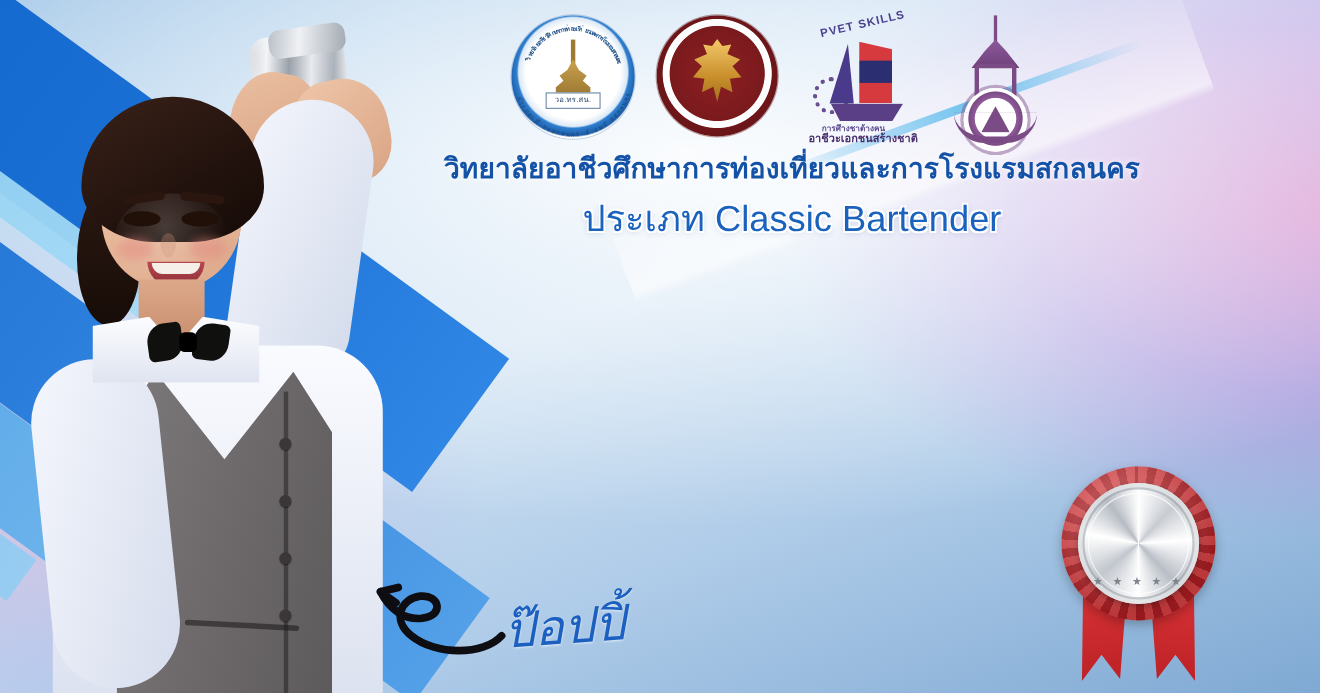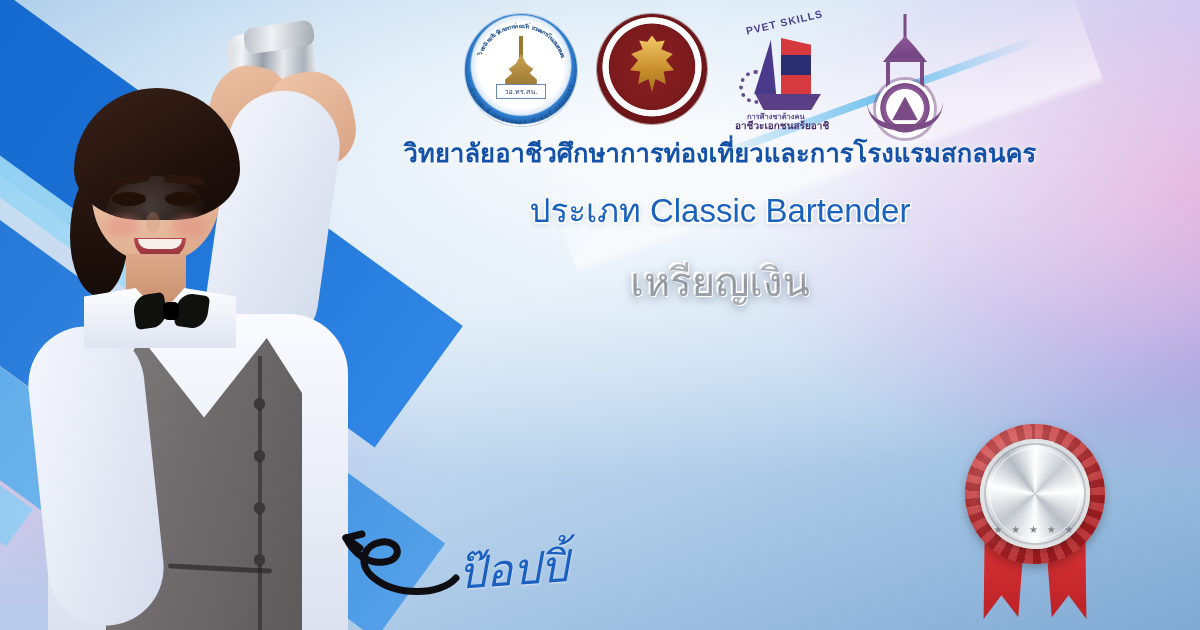--- a/index.html
+++ b/index.html
@@ -326,37 +326,36 @@
       <div class="emblem"></div>
     </div>
 
     <div class="logo lg3">
       <div class="title">PVET SKILLS</div>
       <div class="gear"></div>
       <div class="sail1"></div>
       <div class="sail2"></div>
       <div class="hull"></div>
       <div class="t1">การศึางชาต้างคน</div>
-      <div class="t2">อาชีวะเอกชนสร้ยอาชิ</div>
+      <div class="t2">อาชีวะเอกชนสร้างชาติ</div>
     </div>
 
     <div class="logo lg4">
       <div class="spire"></div>
       <div class="roof"></div>
       <div class="letter"></div>
       <div class="seal"></div>
       <div class="arc"></div>
     </div>
 
   </div>
 
   <div id="textblock">
     <div class="college">วิทยาลัยอาชีวศึกษาการท่องเที่ยวและการโรงแรมสกลนคร</div>
-    <div class="comp" style="margin-top:16px">ประเภท Classic Bartender</div>
-    <div class="medal-text">เหรียญเงิน</div>
+    <div class="comp" style="margin-top:4px">ประเภท Classic Bartender</div>
   </div>
 
   <div id="rosette">
     <div class="tails">
       <div class="tail l"></div>
       <div class="tail r"></div>
     </div>
     <div class="pleats"></div>
     <div class="disc">
       <div class="stars">★ ★ ★ ★ ★</div>

